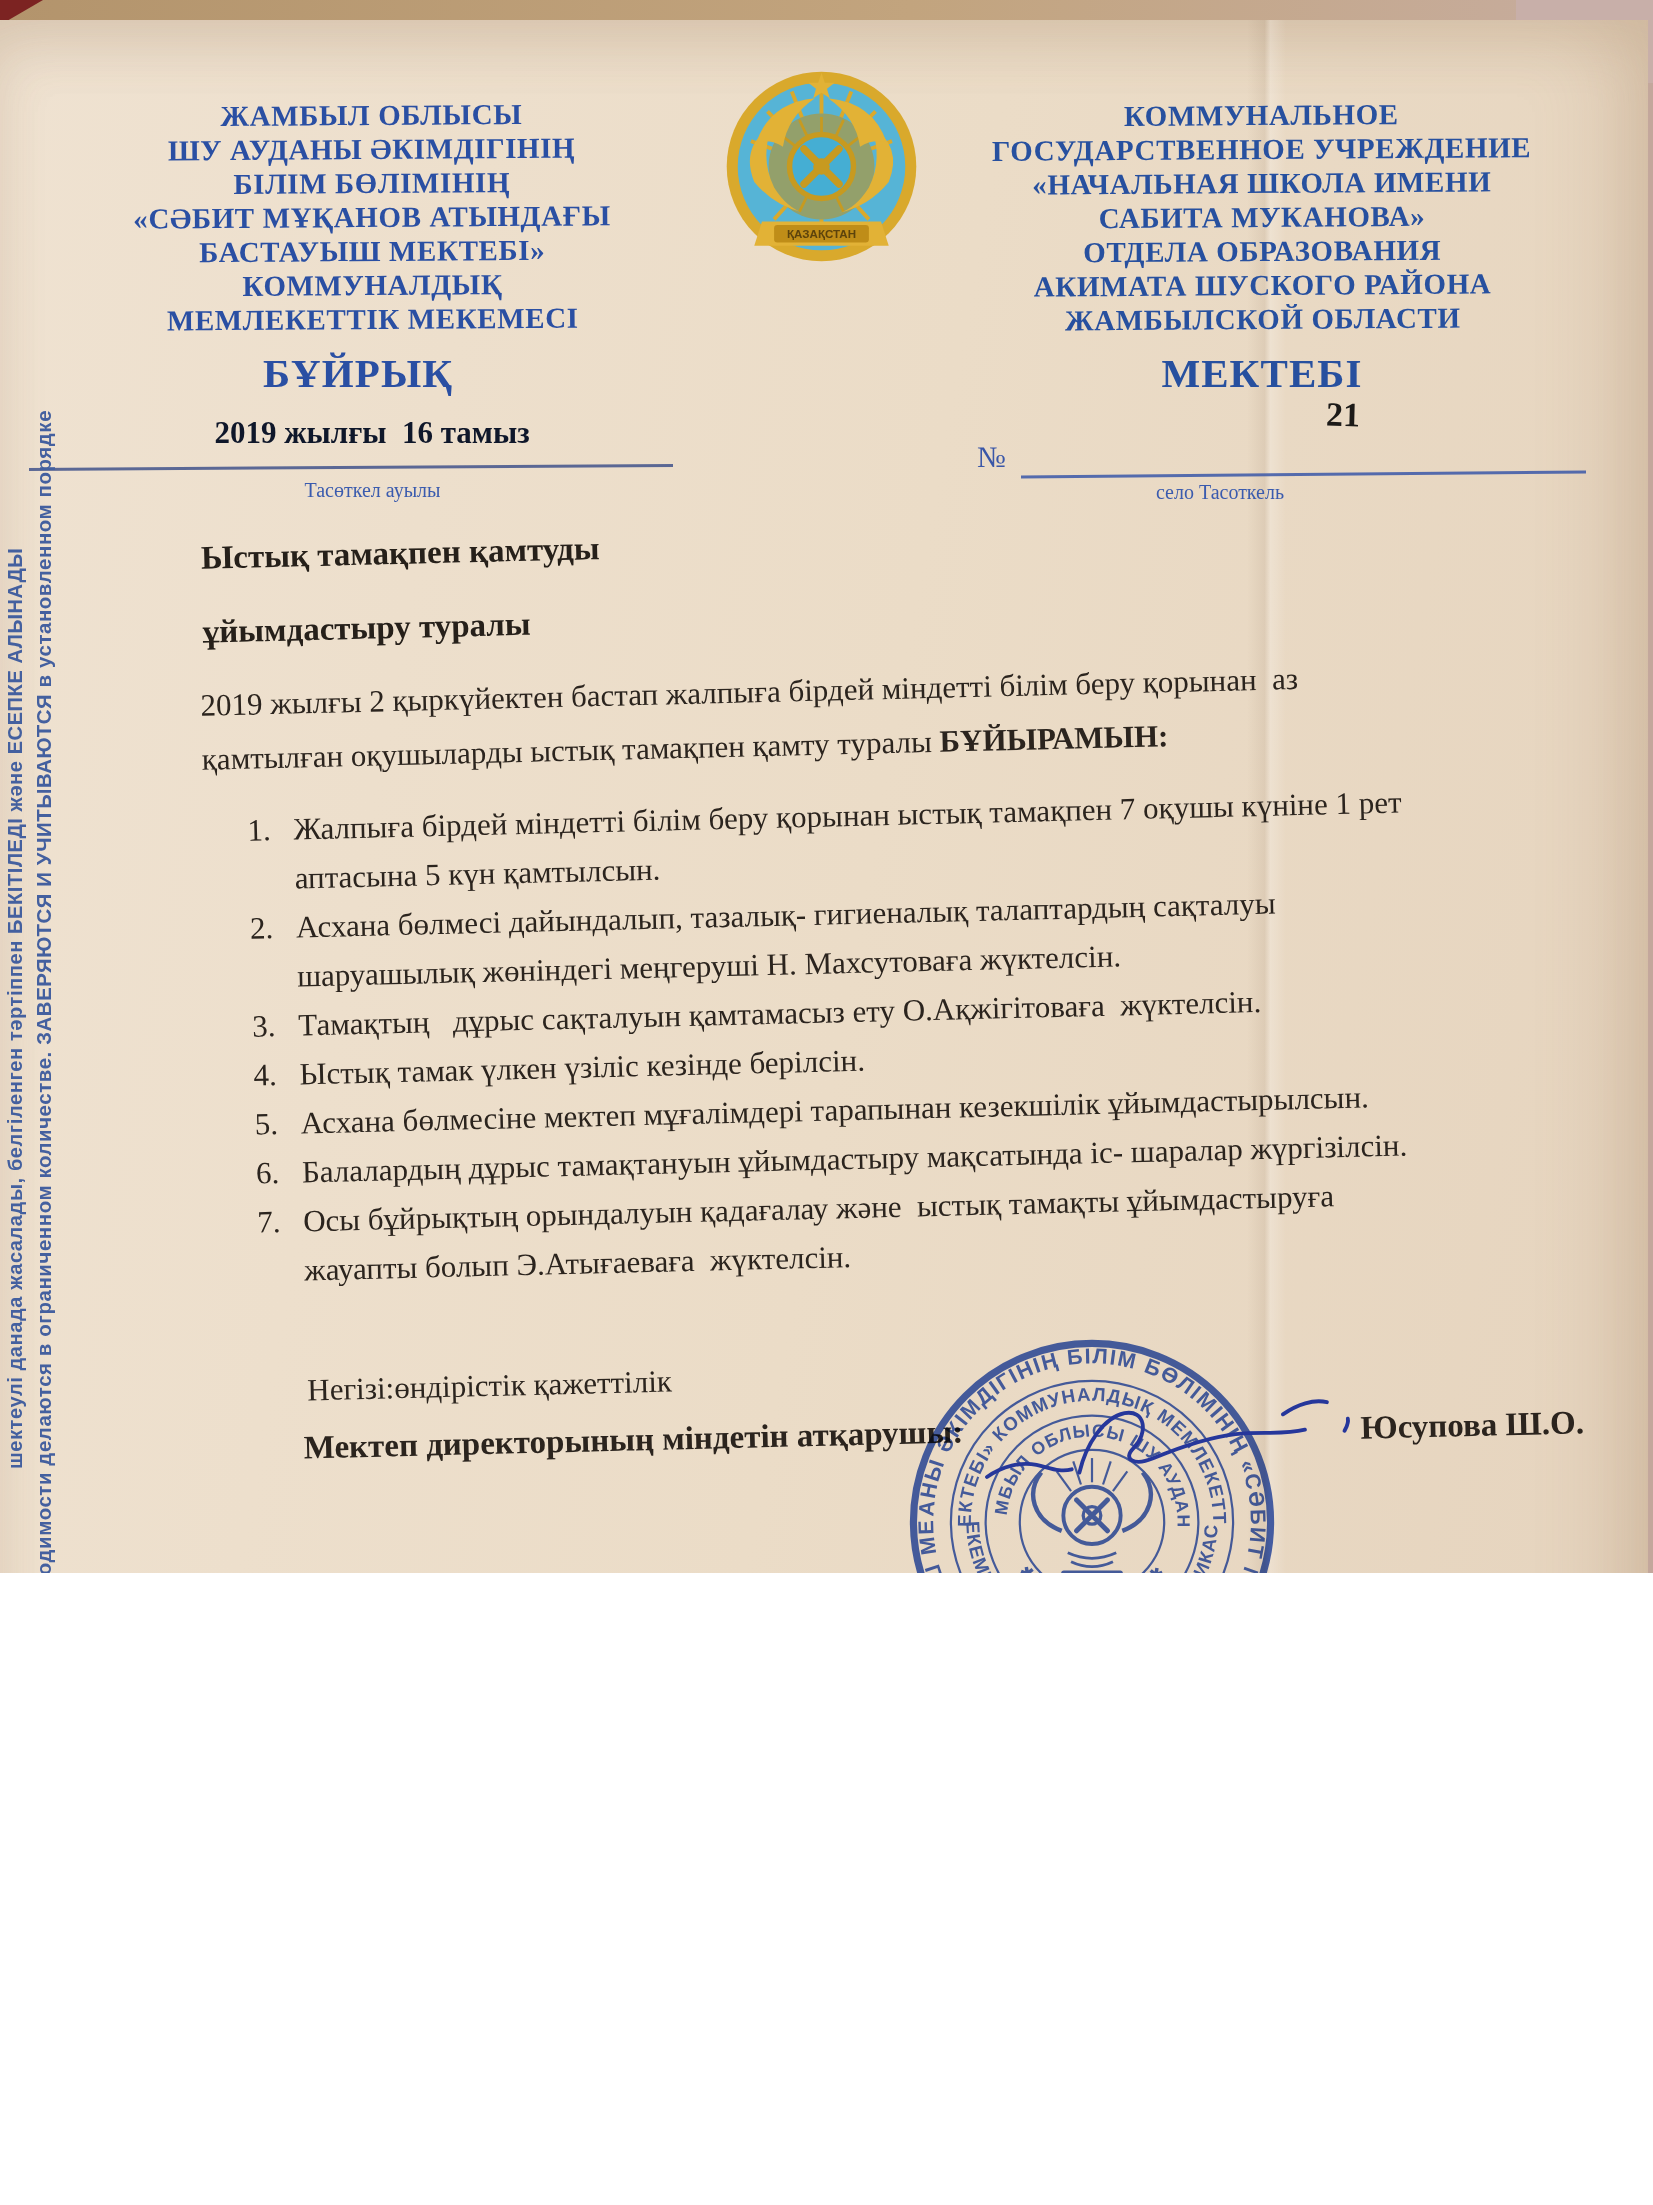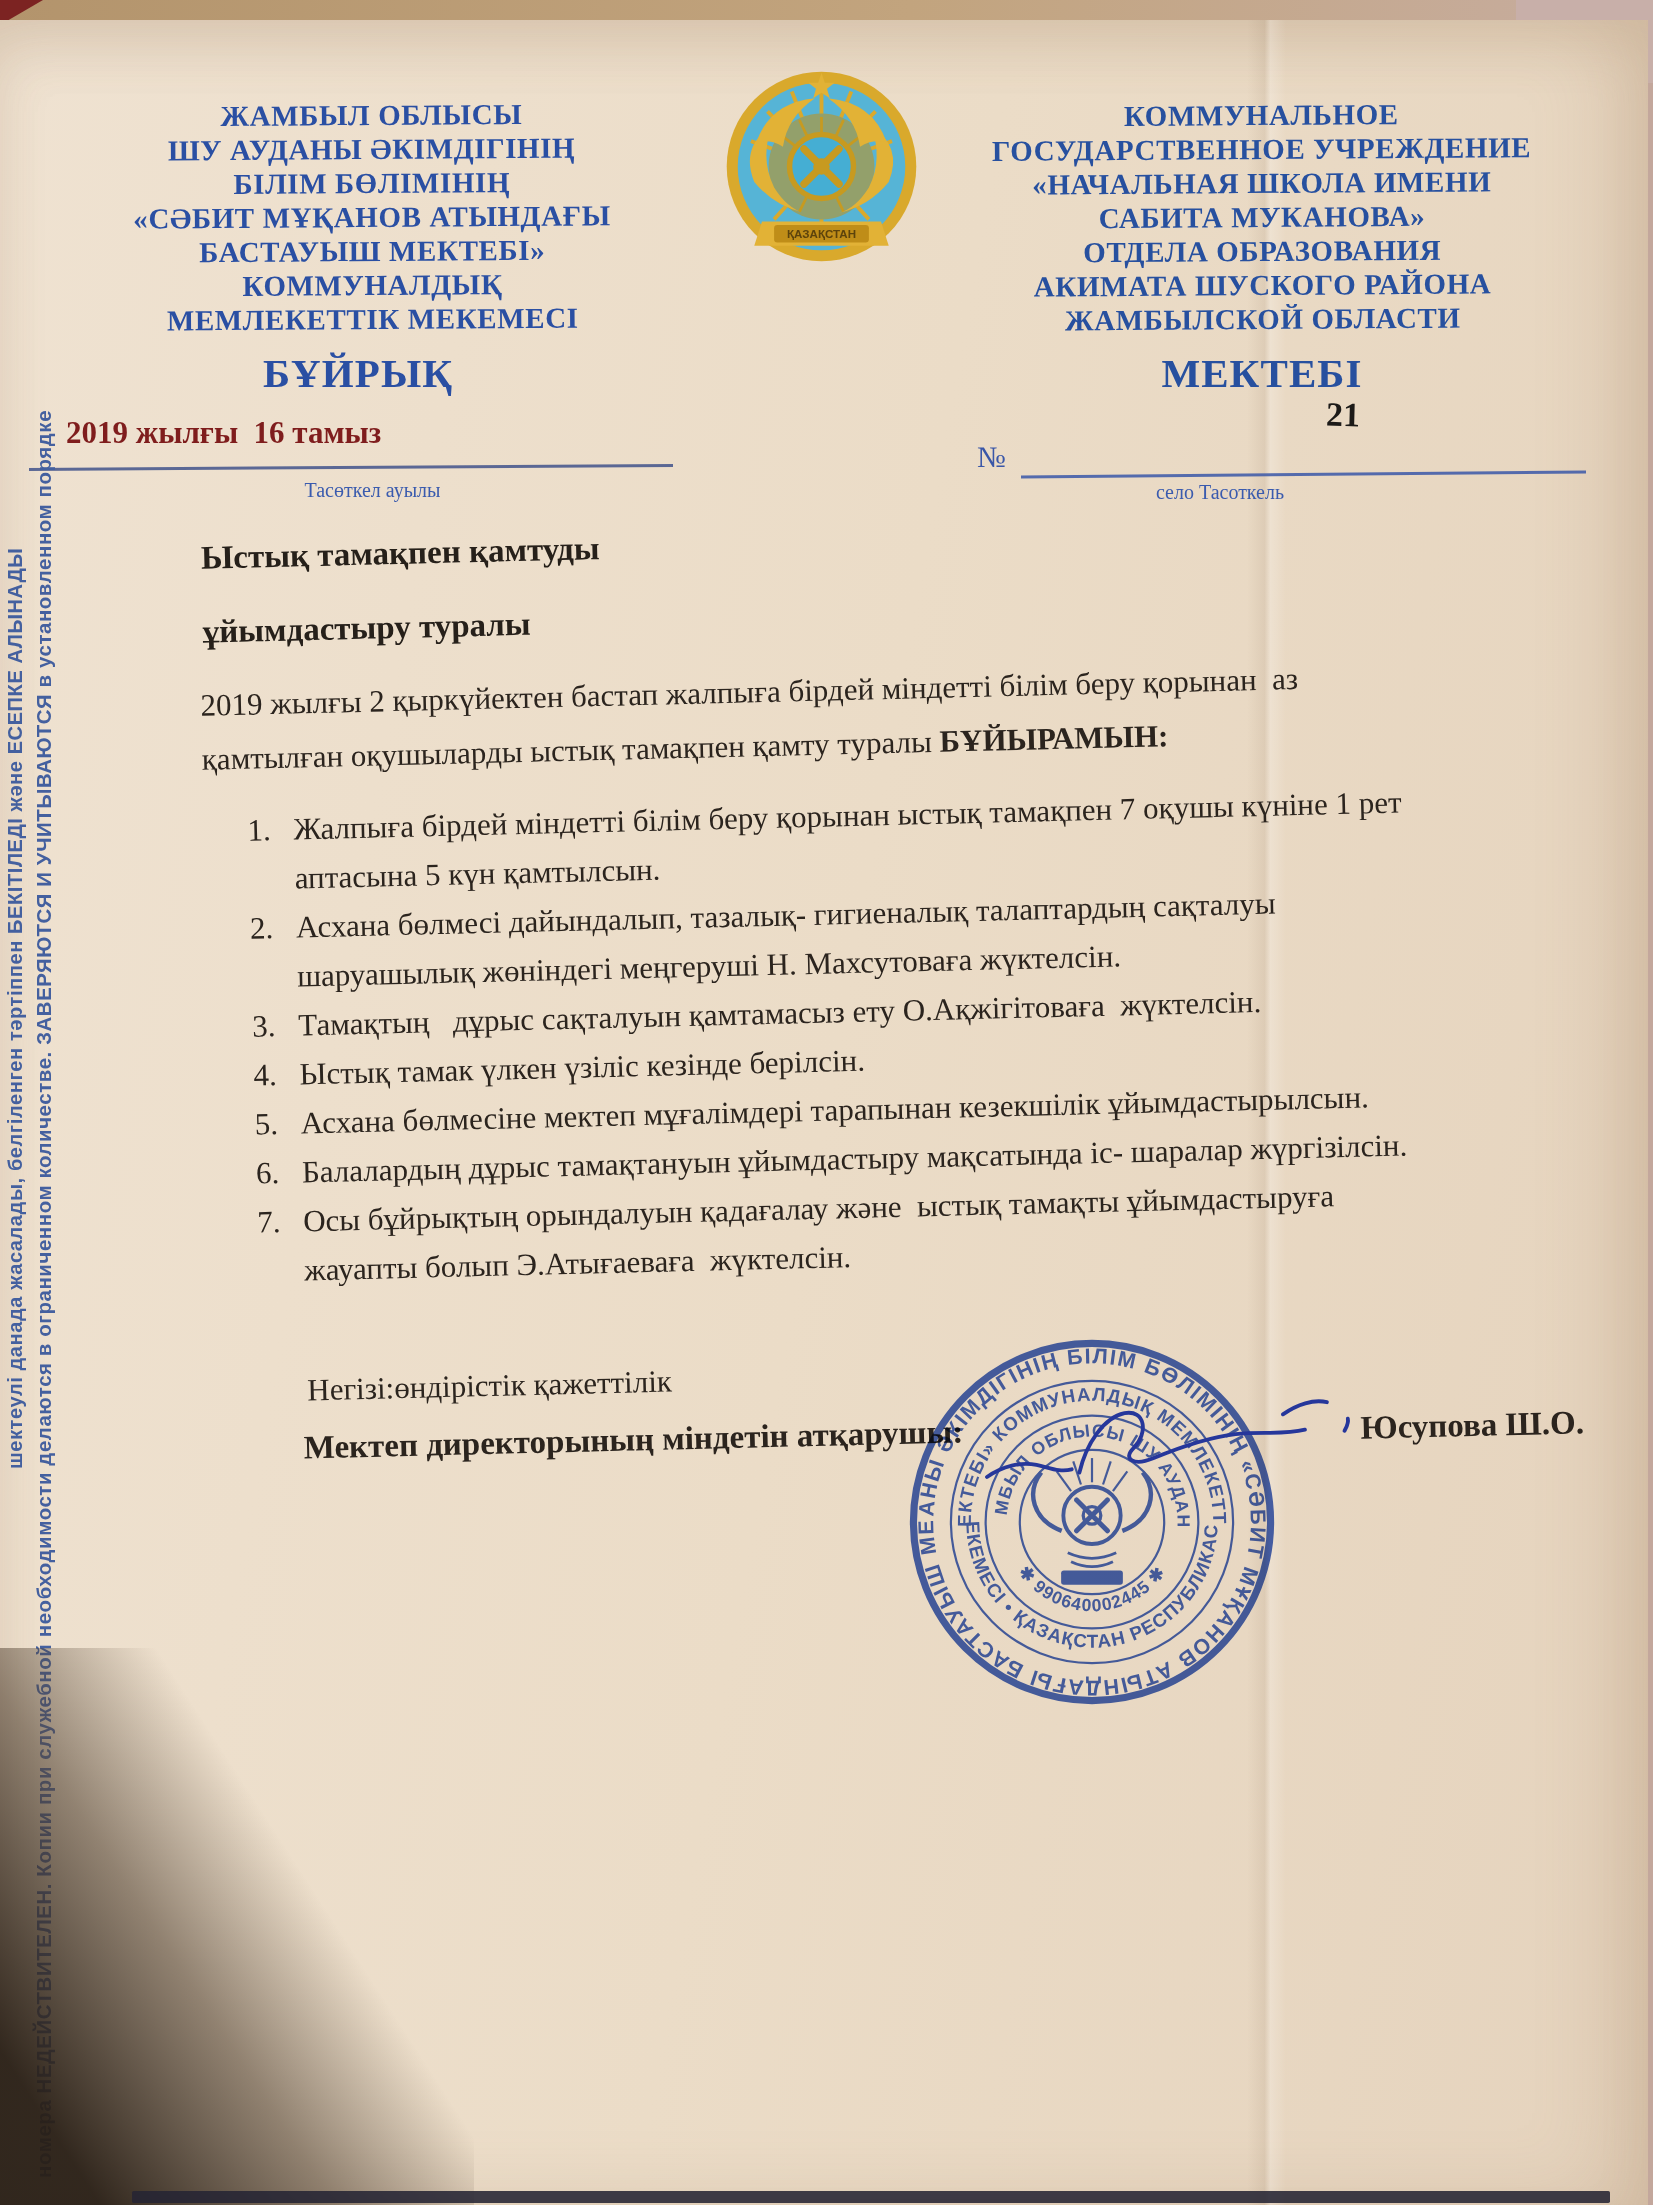--- a/index.html
+++ b/index.html
@@ -1,16 +1,16 @@
 <!DOCTYPE html>
 <html style="font-size:8.8px"><head>
 <meta charset="utf-8">
 <style>
   html,body{margin:0;padding:0;}
-  .stage{position:relative;width:1654px;height:2205px;overflow:hidden;
+  .stage{position:relative;width:1654px;height:1573px;overflow:hidden;
          background:#c4a68b;font-family:"Liberation Serif",serif;color:#2b241e;}
   .abs{position:absolute;}
   
   .bg-top{left:0;top:0;width:1654px;height:24px;background:linear-gradient(90deg,#b3946c 0%,#c2a47e 55%,#c7ada0 100%);}
   .bg-topright{right:0;top:0;width:138px;height:83px;background:#c8afa9;}
   .bg-right{right:0;top:0;width:8.8px;height:2205px;background:#c3a79c;}
   .corner-red{left:0;top:0;width:43px;height:25px;background:#7c2322;
               clip-path:polygon(0 0,100% 0,0 100%);}
   .paper{left:0;top:20px;width:1648px;height:2185px;
          background:linear-gradient(100deg,#efe2d1 0%,#ebdcc7 50%,#e5d3bd 100%);
@@ -21,21 +21,21 @@
           background:linear-gradient(57deg,rgba(40,30,21,.95) 12%,rgba(84,68,52,.6) 40%,rgba(0,0,0,0) 62%);}
   .bottom-strip{left:132px;top:2191px;width:1478px;height:12px;background:#262433;opacity:.88;border-radius:1.7px;}
 
   
   .hdr{font-weight:bold;color:#2a4fa3;text-align:center;line-height:34px;font-size:29px;letter-spacing:0.6px;}
   .hdr-left{left:66px;top:98px;width:612px;transform:rotate(-.4deg);}
   .hdr-right{left:934px;top:98px;width:656px;color:#27509f;transform:rotate(-.4deg);}
   .doc-type{font-size:41px;letter-spacing:1.1px;line-height:44px;}
   .doc-type-left{left:52px;top:351px;width:612px;text-align:center;color:#2a4fa3;font-weight:bold;}
   .doc-type-right{left:934px;top:351px;width:656px;text-align:center;color:#27509f;font-weight:bold;}
-  .date-left{left:66px;top:415px;width:612px;font-weight:bold;font-size:31px;color:#7f1d1d;white-space:pre-wrap;}
+  .date-left{left:66px;top:415px;width:612px;text-align:center;font-weight:bold;font-size:31px;color:#0f172a;white-space:pre-wrap;}
   .num-hand{left:1326px;top:396px;font-size:34px;font-weight:bold;color:#1c1a18;transform:rotate(1.5deg);}
   .rule{height:2.8px;background:#41528b;opacity:.85;}
   .rule-left{left:29px;top:466px;width:644px;transform:rotate(-.35deg);}
   .rule-right{left:1021px;top:473px;width:565px;background:#3a57a8;transform:rotate(-.5deg);}
   .no-sign{left:977px;top:440px;font-size:30px;color:#3a57a8;}
   .place{font-size:20px;color:#3a5bae;text-align:center;}
   .place-left{left:94px;top:479px;width:557px;}
   .place-right{left:994px;top:481px;width:452px;}
 
   

